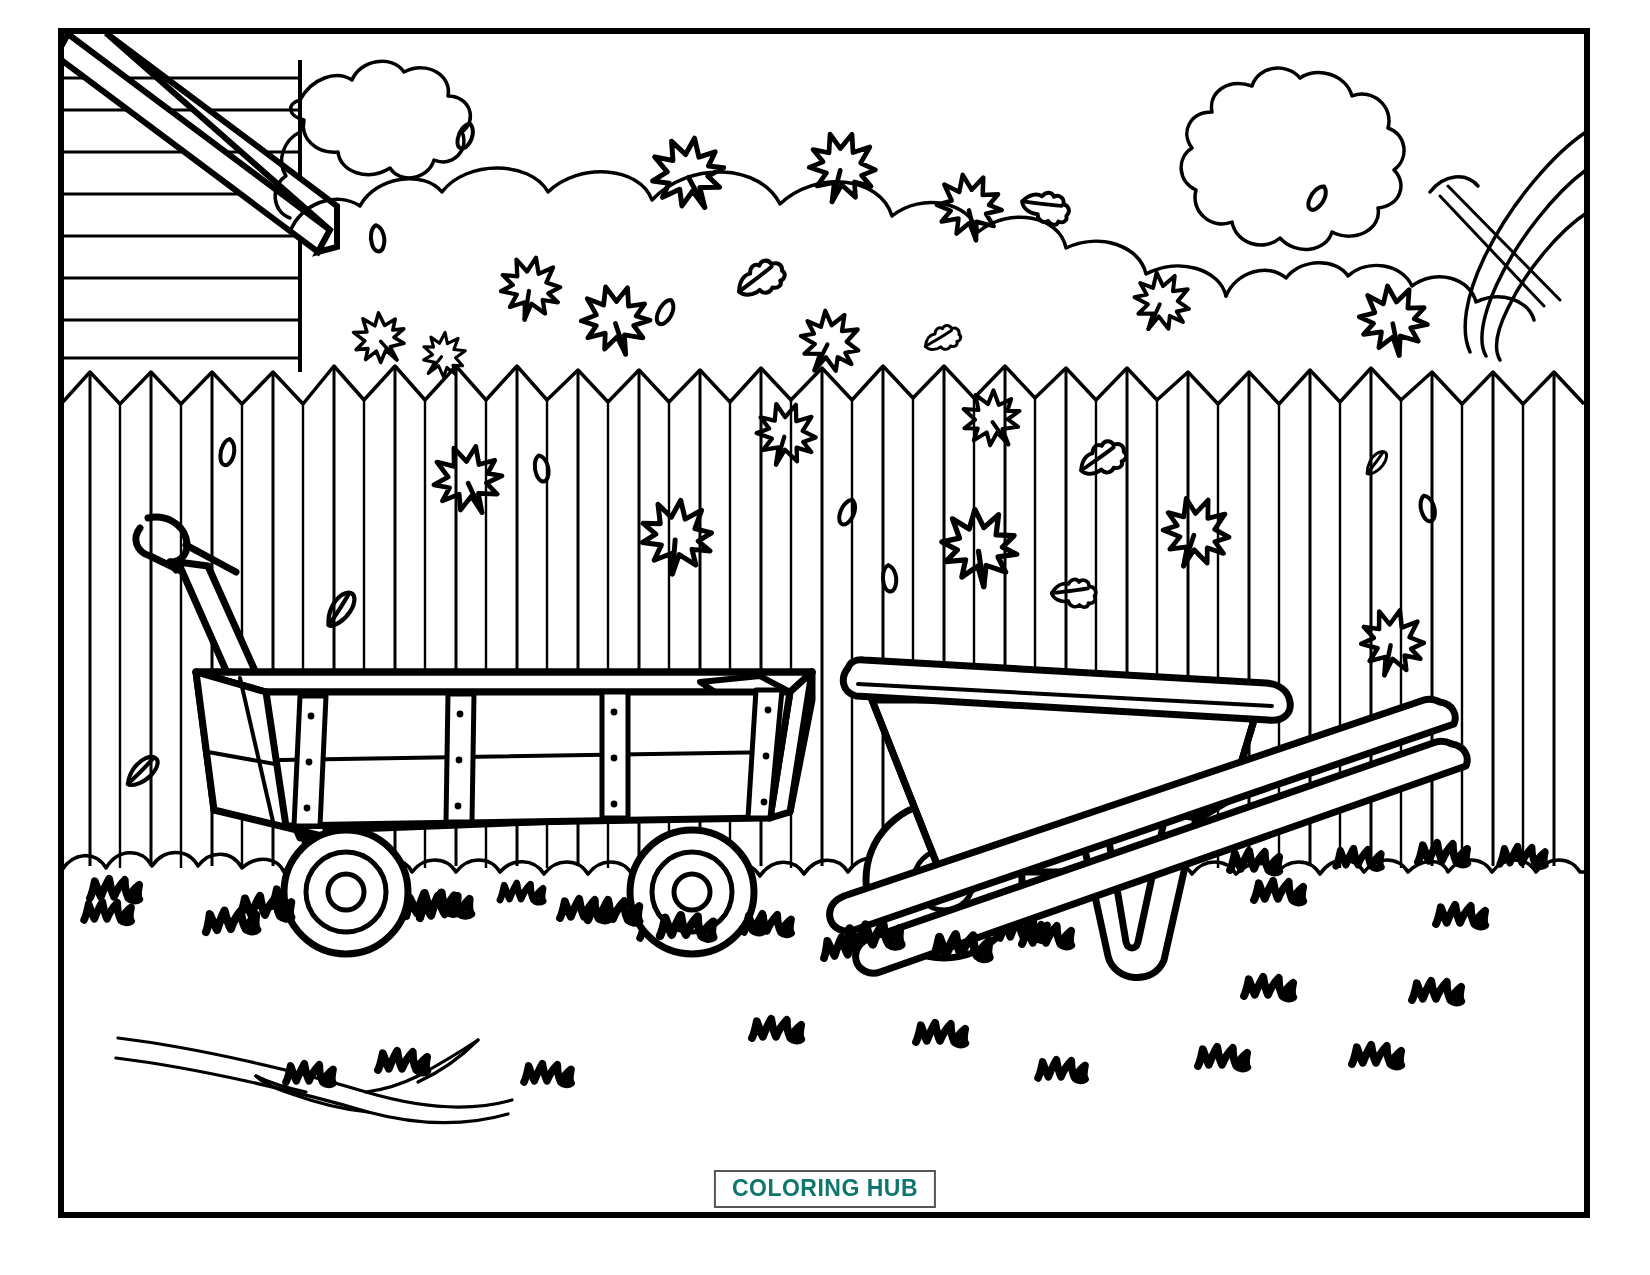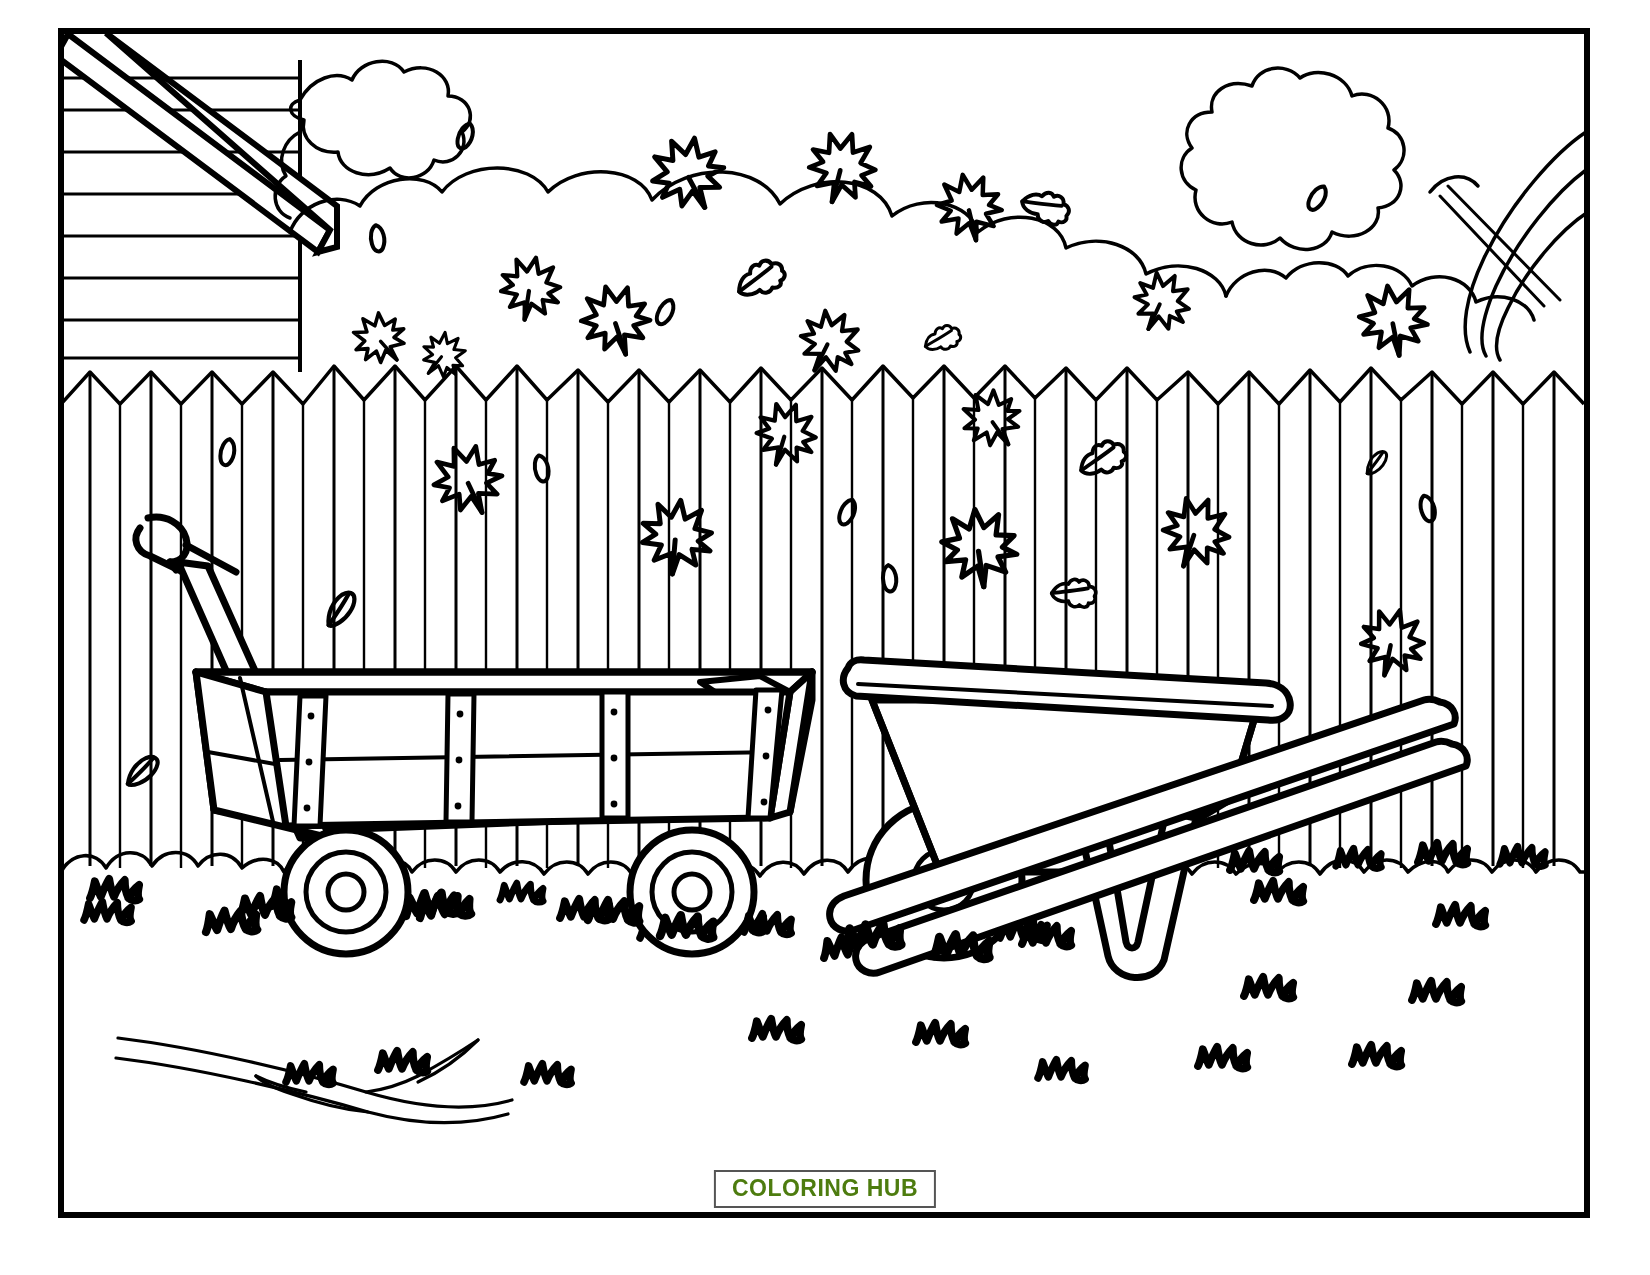--- a/index.html
+++ b/index.html
@@ -30,21 +30,21 @@
     position: absolute;
     left: 50%;
     top: 1189px;
     transform: translate(-50%, -50%);
     background: #ffffff;
     border: 2px solid #555555;
     padding: 5px 16px 6px 16px;
     font-size: 23px;
     font-weight: bold;
     letter-spacing: 0.5px;
-    color: #4d7c0f;
+    color: #0f766e;
     font-family: "Liberation Sans", sans-serif;
     line-height: 1;
     white-space: nowrap;
   }
 </style>
 </head>
 <body>
 
 <div id="page">
 

